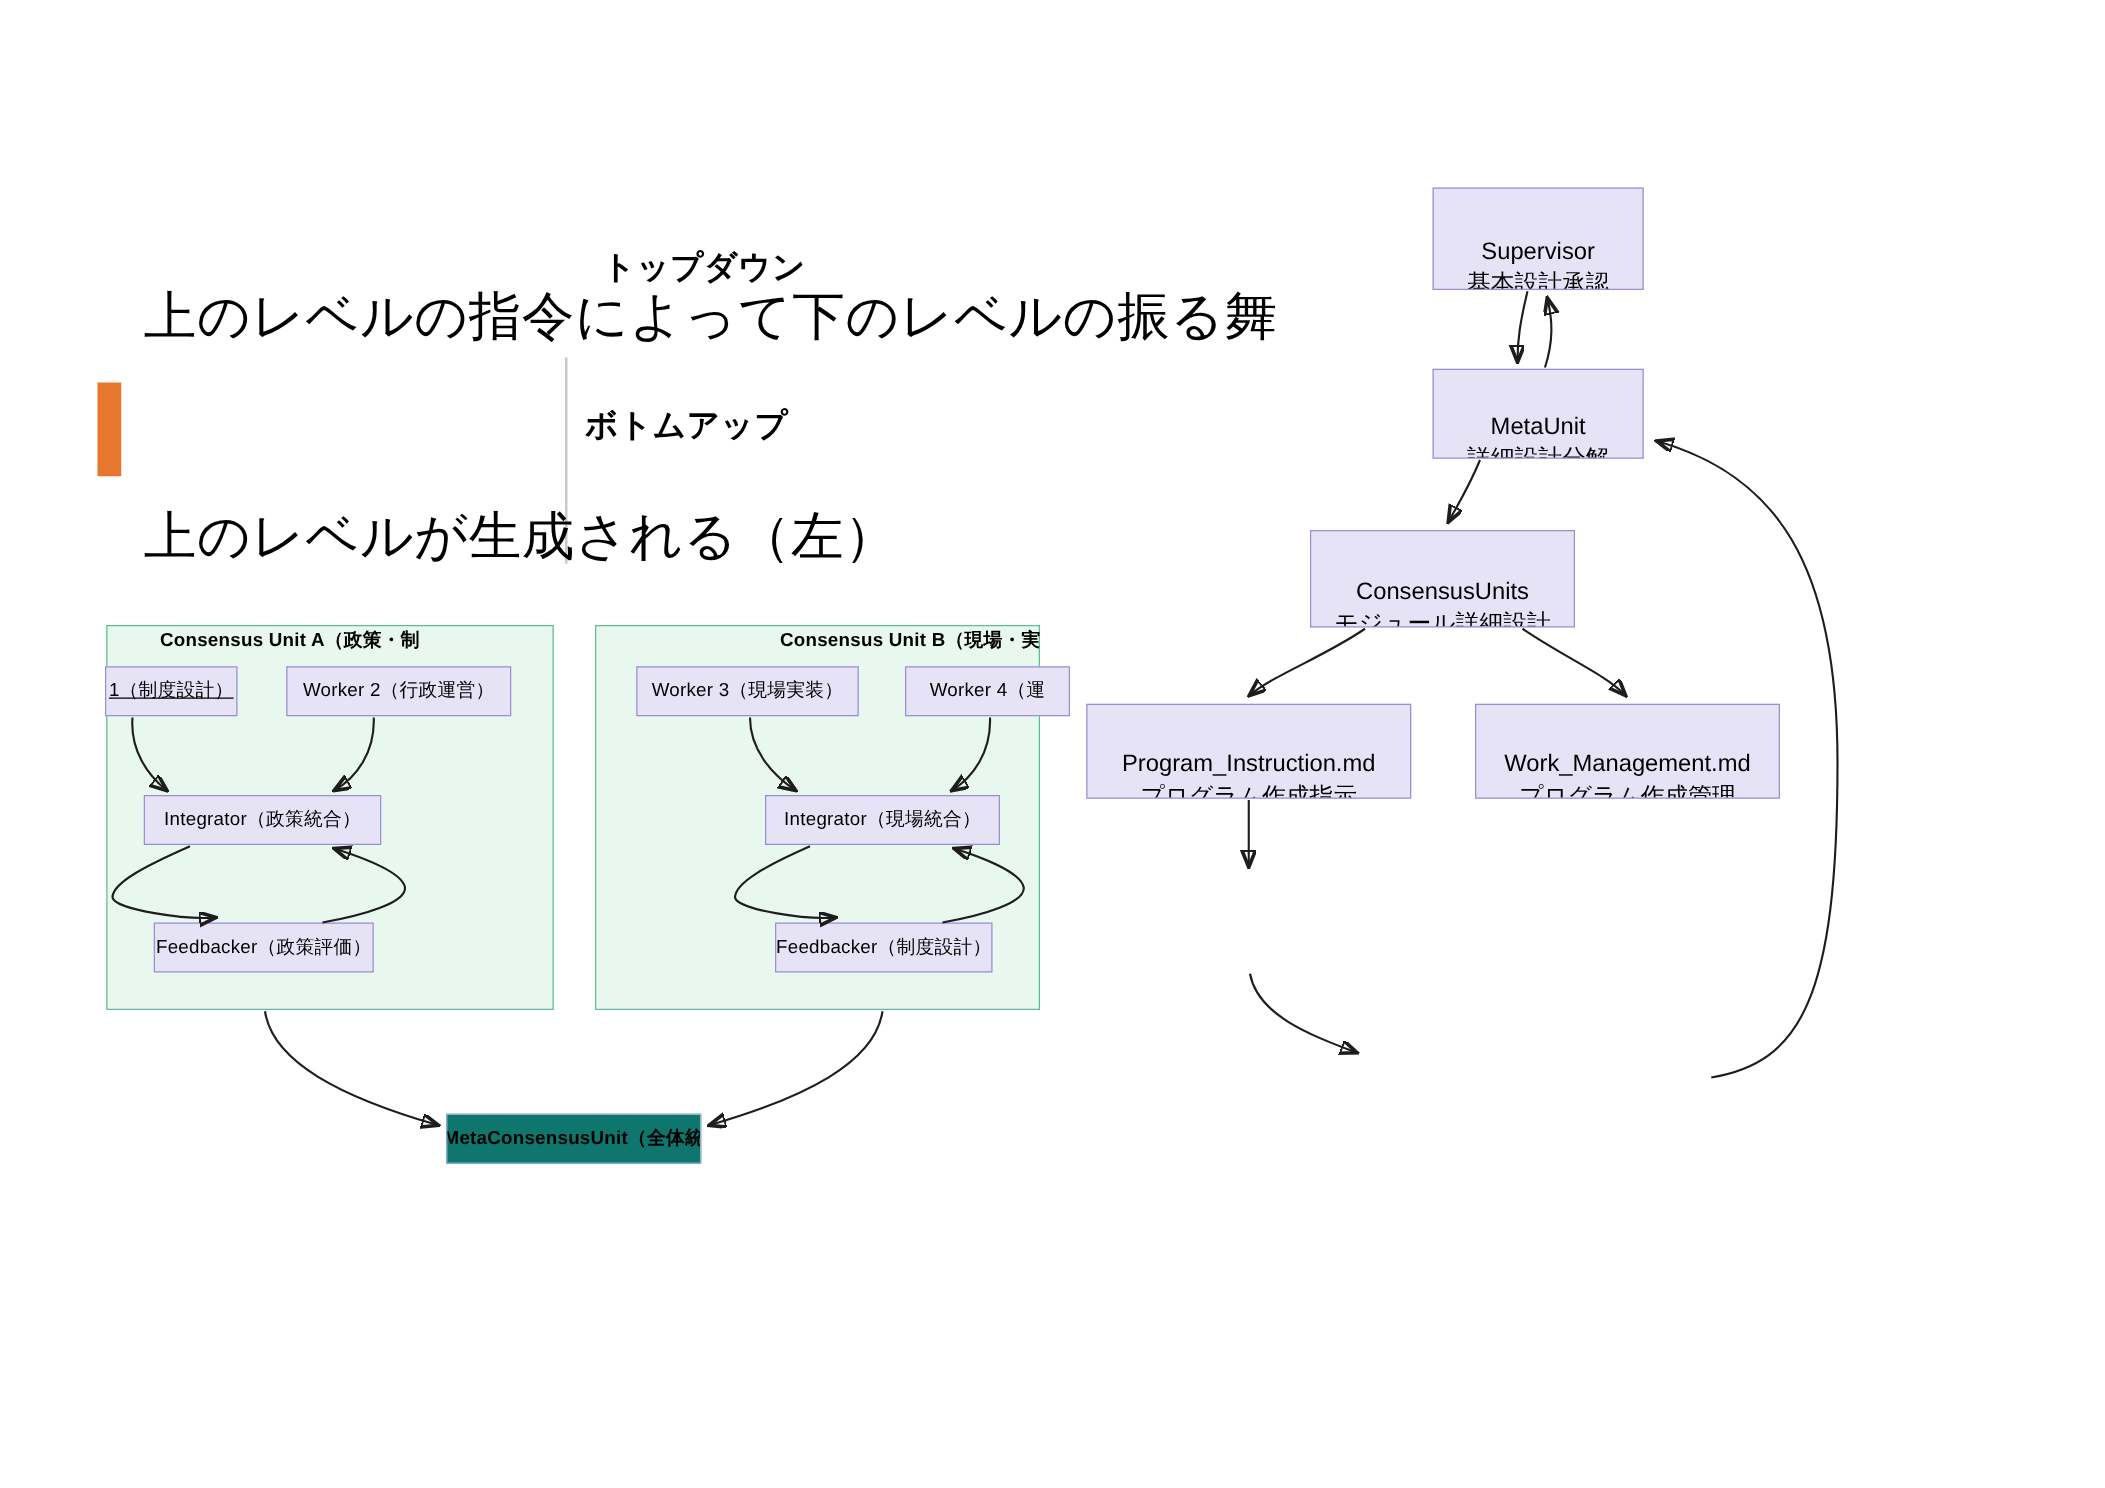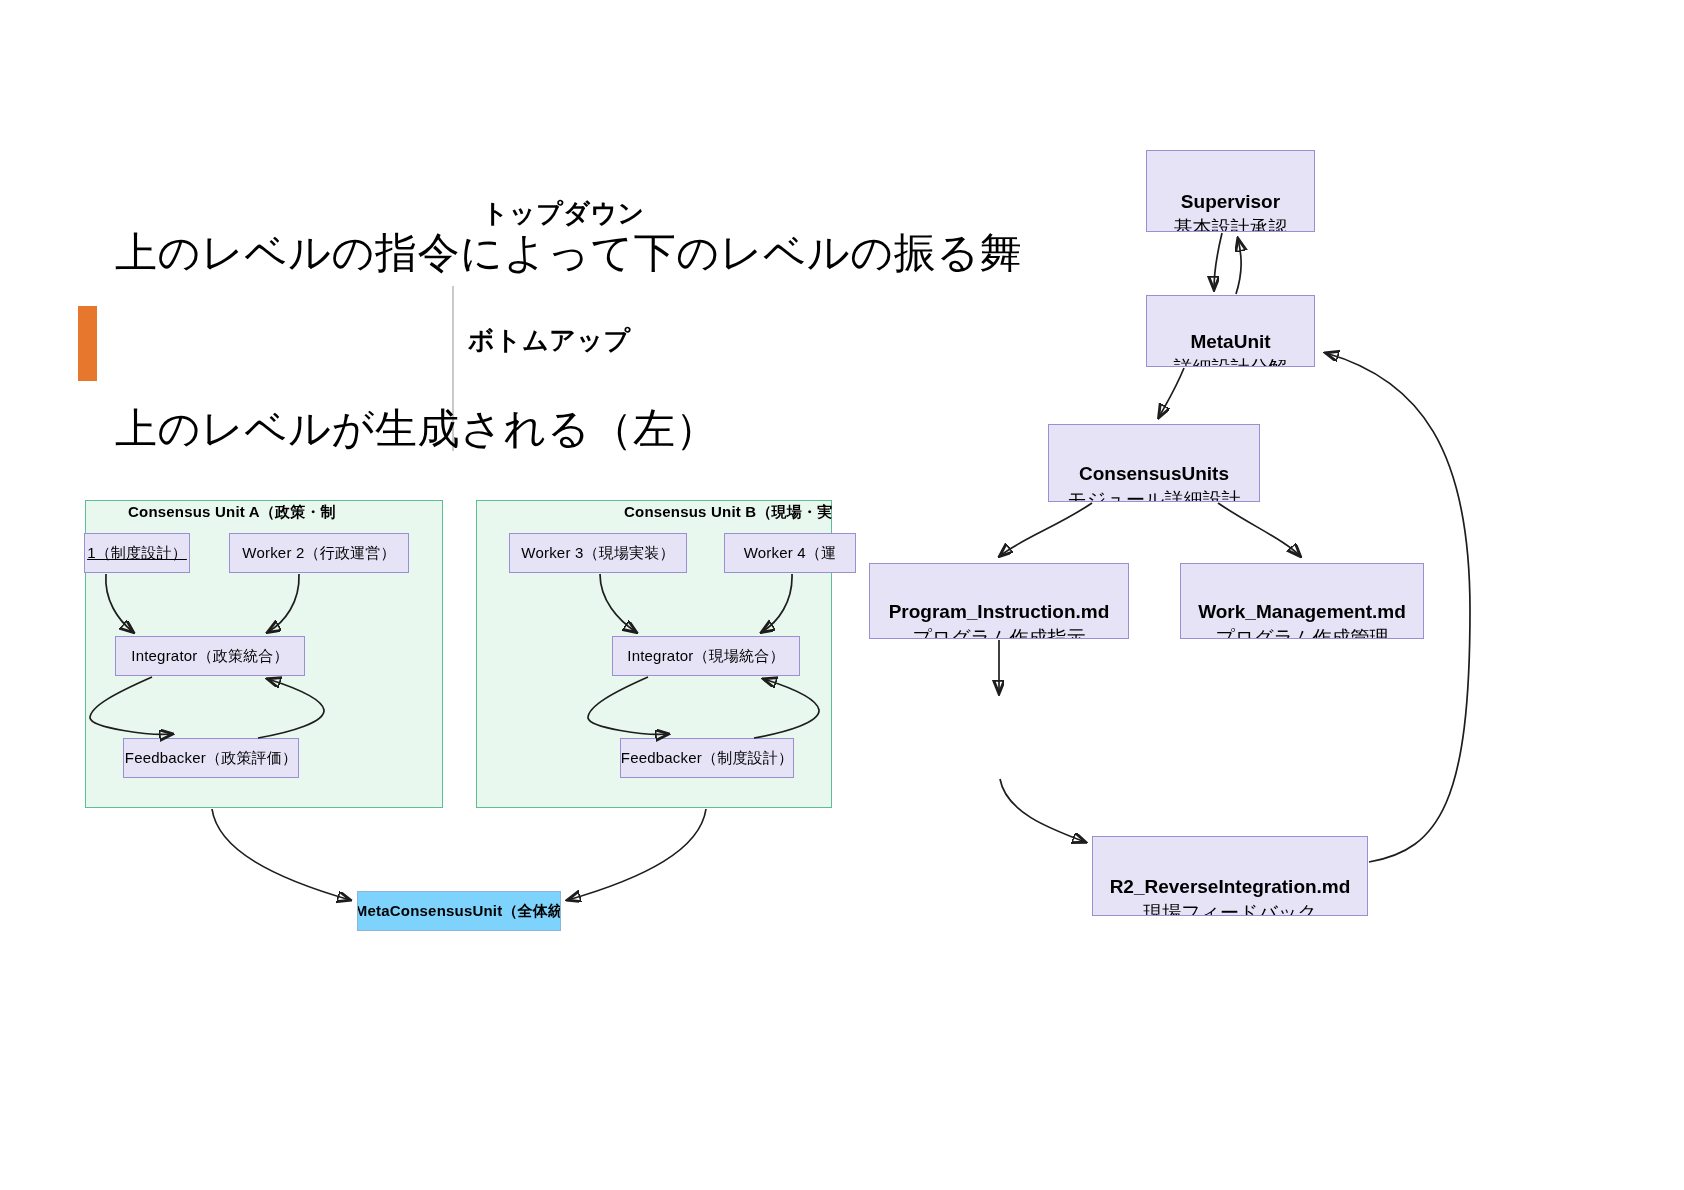--- a/index.html
+++ b/index.html
@@ -69,42 +69,42 @@
     text-align: center;
     background: #E6E3F7;
     border: 1px solid #9B8FD4;
     line-height: 1.38;
     overflow: hidden;
   }
   .node .ln { display: block; white-space: nowrap; }
 
   
   .rnode { font-size: 19px; }
-  .rnode .ln1 { font-weight: bold; margin-top: 48px; }
+  .rnode .ln1 { font-weight: normal; margin-top: 48px; }
 
   
   .cluster {
     position: absolute;
     box-sizing: border-box;
     background: #E9F8EF;
     border: 1px solid #5CBF93;
   }
   .cluster-title {
     position: absolute;
     font-size: 15px;
     font-weight: bold;
     white-space: nowrap;
     letter-spacing: 0.2px;
   }
   .lnode {
     font-size: 15px;
     letter-spacing: 0.2px;
   }
   .mnode {
-    background: #7dd3fc;
+    background: #0f766e;
     border: 1px solid #8EB4D8;
     font-size: 15px;
     font-weight: bold;
     letter-spacing: 0.2px;
   }
 
   svg.edges {
     position: absolute;
     left: 0;
     top: 0;
@@ -183,24 +183,20 @@
     <span class="ln ln1">Program_Instruction.md</span>
     <span class="ln">プログラム作成指示</span>
   </div>
 
   <div class="node rnode" style="left:1180px; top:563px; width:244px; height:76px;">
     <span class="ln ln1">Work_Management.md</span>
     <span class="ln">プログラム作成管理</span>
   </div>
 
 
-  <div class="node rnode" style="left:1092px; top:836px; width:276px; height:80px;">
-    <span class="ln ln1">R2_ReverseIntegration.md</span>
-    <span class="ln">現場フィードバック</span>
-  </div>
 
   <svg class="edges" viewBox="0 0 1684 1190">
     <defs>
       <marker id="ah" markerWidth="9" markerHeight="9" refX="7.5" refY="3.2" orient="auto" markerUnits="strokeWidth">
         <path d="M0,0 L8,3.2 L0,6.4 z" fill="#1d1d1d" stroke="none"></path>
       </marker>
     </defs>
 
     <path d="M1222,233 C1216,258 1214,272 1214,289" marker-end="url(#ah)"></path>
 

